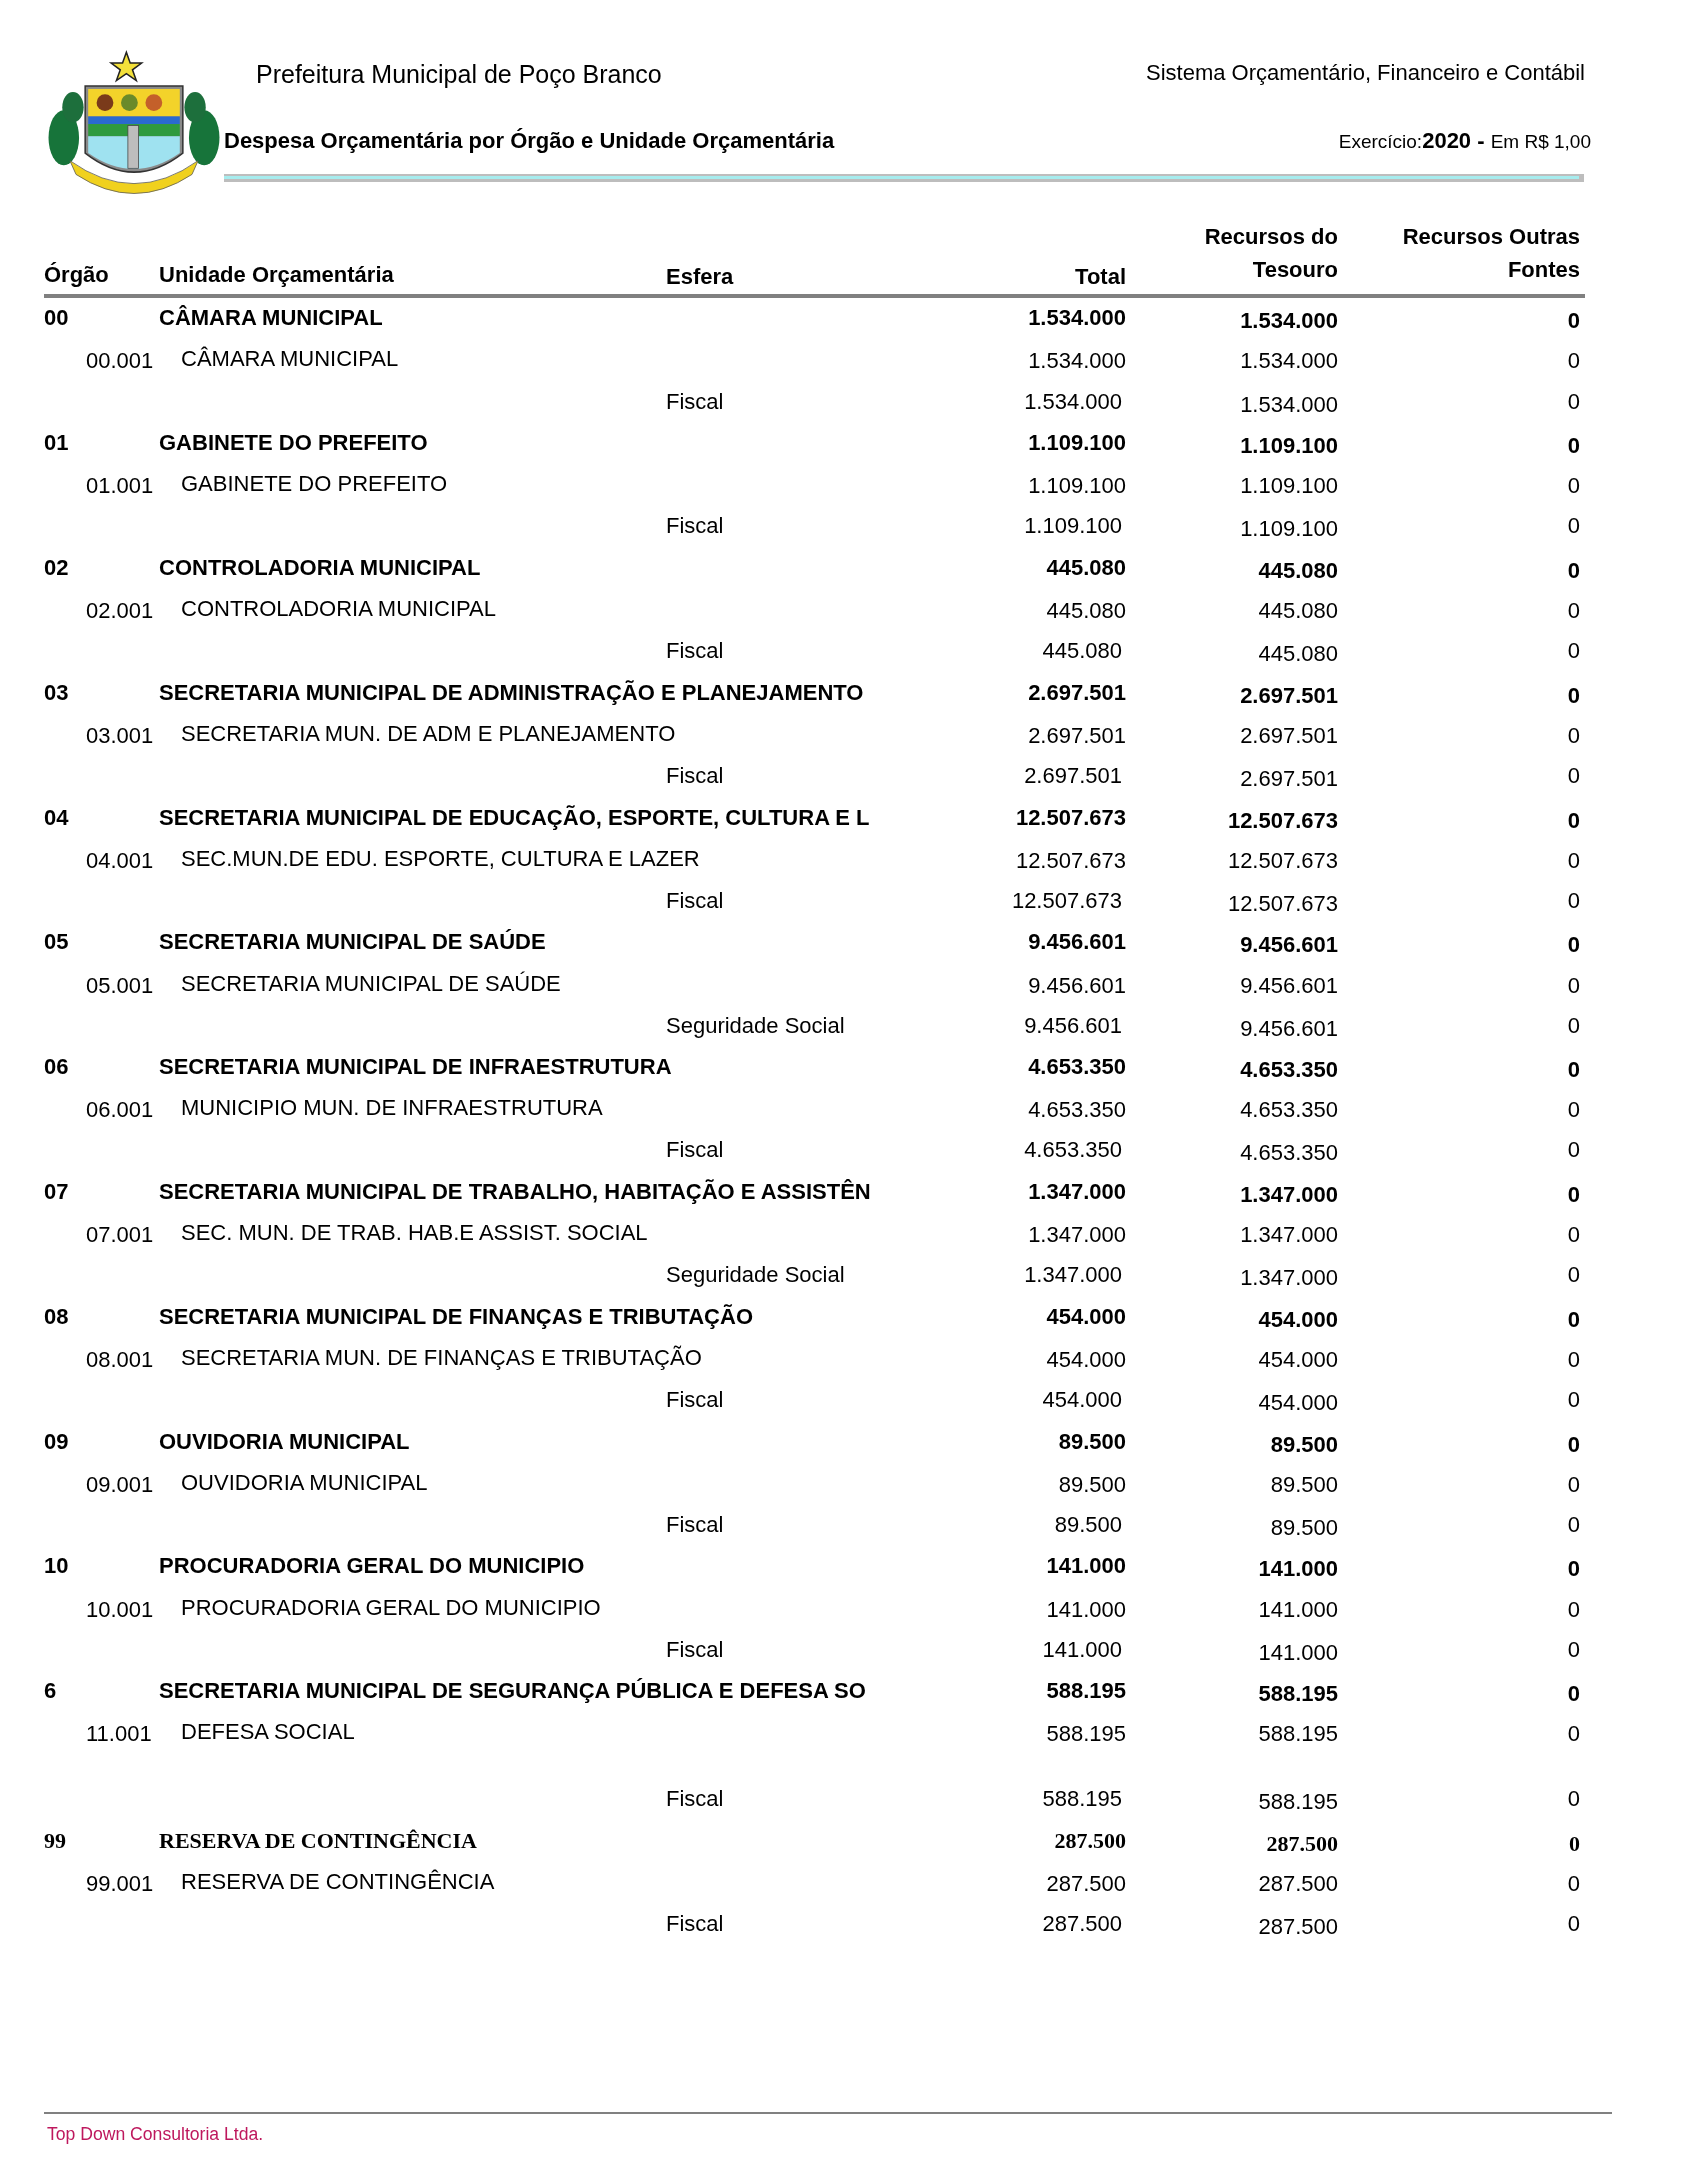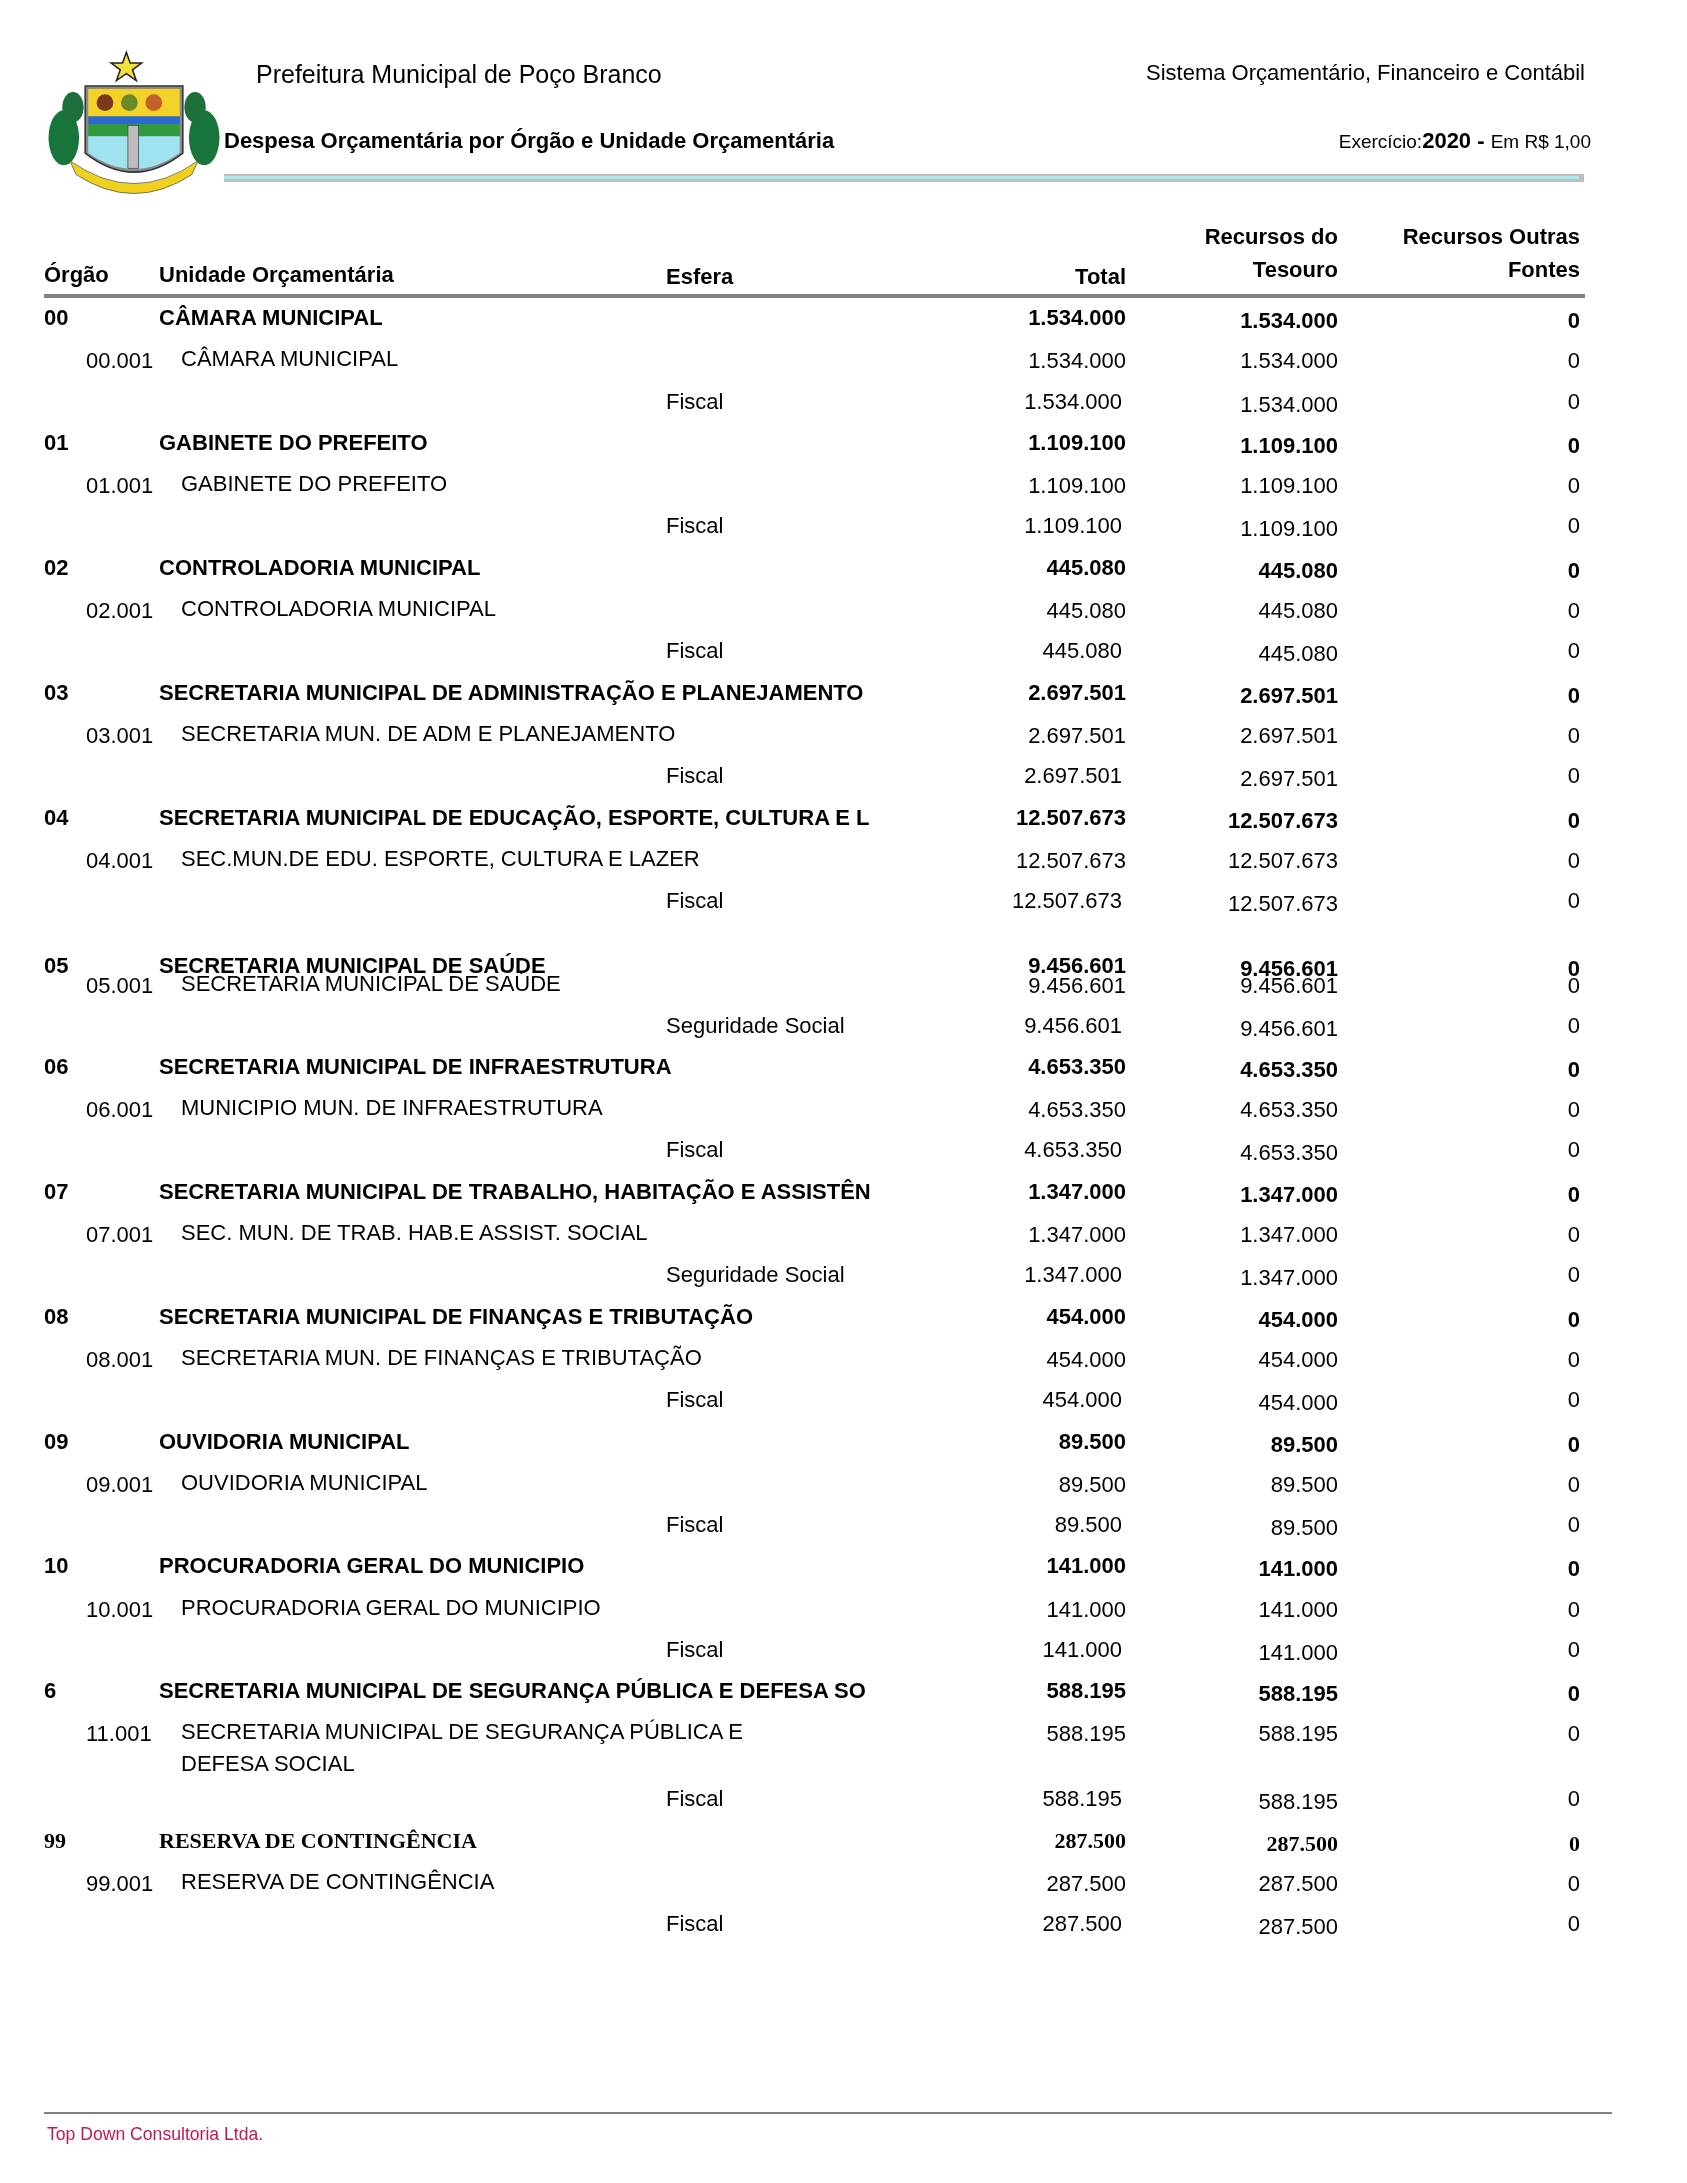--- a/index.html
+++ b/index.html
@@ -181,21 +181,21 @@
       <span class="c-total">12.507.673</span>
       <span class="c-tes">12.507.673</span>
       <span class="c-out">0</span>
     </div>
     <div class="row esf" style="top: 888px;">
       <span class="c-esfera">Fiscal</span>
       <span class="c-total esf">12.507.673</span>
       <span class="c-tes">12.507.673</span>
       <span class="c-out">0</span>
     </div>
-    <div class="row org" style="top: 929px; margin-top: 24px;">
+    <div class="row org" style="top: 929px;">
       <span class="c-code">05</span>
       <span class="c-name">SECRETARIA MUNICIPAL DE SAÚDE</span>
       <span class="c-total">9.456.601</span>
       <span class="c-tes">9.456.601</span>
       <span class="c-out">0</span>
     </div>
     <div class="row unit" style="top: 973px;">
       <span class="c-subcode">05.001</span>
       <span class="c-subname" style="top: -4.6px;">
         <div>SECRETARIA MUNICIPAL DE SAÚDE</div>
@@ -323,21 +323,20 @@
     <div class="row org" style="top: 1678px;">
       <span class="c-code">6</span>
       <span class="c-name">SECRETARIA MUNICIPAL DE SEGURANÇA PÚBLICA E DEFESA SO</span>
       <span class="c-total">588.195</span>
       <span class="c-tes">588.195</span>
       <span class="c-out">0</span>
     </div>
     <div class="row unit" style="top: 1721px;">
       <span class="c-subcode">11.001</span>
       <span class="c-subname" style="top: -4.6px;">
-        <div>SECRETARIA MUNICIPAL DE SEGURANÇA PÚBLICA E</div>
         <div>DEFESA SOCIAL</div>
       </span>
       <span class="c-total">588.195</span>
       <span class="c-tes">588.195</span>
       <span class="c-out">0</span>
     </div>
     <div class="row esf" style="top: 1786px;">
       <span class="c-esfera">Fiscal</span>
       <span class="c-total esf">588.195</span>
       <span class="c-tes">588.195</span>

